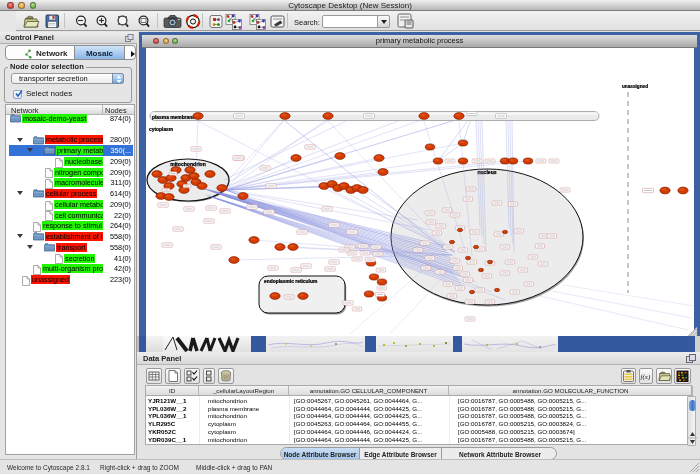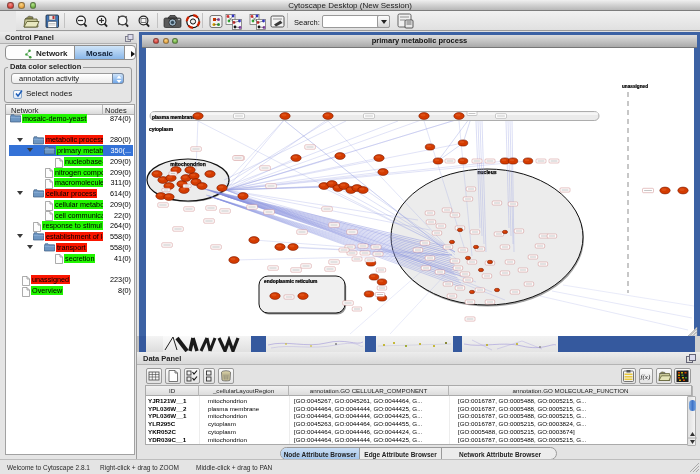--- a/index.html
+++ b/index.html
@@ -7,21 +7,21 @@
 .titlebar{left:0;top:0;width:700px;height:11px;background:linear-gradient(#f0f0f0,#cdcdcd 60%,#b8b8b8);border-bottom:1px solid #7d7d7d}
 .titletext{width:100%;text-align:center;font-size:8px;font-weight:normal;color:#1c1c1c;line-height:11px}
 .toolbar{left:16px;top:11px;width:700px;height:20px;background:linear-gradient(#f2f2f2,#e0e0e0);border-bottom:1px solid #9b9b9b}
 .tsep{position:absolute;top:2px;width:1px;height:15px;background:#c2c2c2}
 .cpanel{left:0;top:32px;width:137px;height:427px;background:#e5e5e5;border-right:1px solid #9e9e9e}
 .cphead{left:0;top:0;width:137px;height:12px;background:linear-gradient(#ededed,#d6d6d6);border-bottom:1px solid #b0b0b0;font-size:7.5px;font-weight:bold;color:#222;padding-left:5px;line-height:12px}
 .dpanel{left:137px;top:352px;width:563px;height:107px;background:#e3e3e3}
 .statusbar{left:0;top:459px;width:700px;height:15px;background:#e4e4e4;border-top:1px solid #bdbdbd;font-size:6.5px;color:#2a2a2a}
 .mainwin{left:139px;top:32px;width:561px;height:311px;background:#3c62a4;box-shadow:1px 1px 2px rgba(0,0,0,.4)}
 .wtitle{left:3px;top:3px;width:555px;height:13px;background:linear-gradient(#dedede,#b9b9b9 70%,#a9a9a9);border-bottom:1px solid #777;}
-.wtitletext{width:100%;text-align:center;font-weight:bold;font-size:7.5px;color:#111;line-height:12px}
+.wtitletext{width:100%;text-align:center;font-weight:normal;font-size:7.5px;color:#111;line-height:12px}
 .canvas{left:7px;top:16px;width:548px;height:288px;background:#fff}
 .light{width:6.5px;height:6.5px;border-radius:50%;position:absolute;top:2px}
 .grp{border:1px solid #9a9a9a;border-radius:3px}
 .treerow{position:absolute;left:0;width:131px;height:10.75px;font-size:7.25px;line-height:9.8px;white-space:nowrap}
 .lbl{position:absolute;padding:0 1px;height:9.2px;line-height:9.2px;color:#000;overflow:hidden;white-space:nowrap}
 .val{position:absolute;right:6px;text-align:right;color:#000}
 .arrow{position:absolute;width:0;height:0;border-left:3.3px solid transparent;border-right:3.3px solid transparent;border-top:4.2px solid #3a3a3a;top:3.2px}
 .dtrow{position:absolute;left:0;width:100%;height:7.7px;font-size:6.2px;line-height:7.7px;white-space:nowrap;overflow:hidden}
 </style></head><body>
 
@@ -154,23 +154,23 @@
         <circle cx="3" cy="7" r="1.6" fill="#55b055"></circle>
         <circle cx="8" cy="10.5" r="1.6" fill="#3a9a3a"></circle>
         <line x1="7" y1="2.5" x2="3" y2="7" stroke="#3a8a3a" stroke-width="0.8"></line>
         <line x1="3" y1="7" x2="8" y2="10.5" stroke="#3a8a3a" stroke-width="0.8"></line>
       </svg>
 <div class="abs" style="left:30px;top:0;width:40px;height:15px;font-size:8px;font-weight:bold;color:#222;line-height:15px">Network</div>
 <div class="abs" style="left:68px;top:0;width:51px;height:15px;font-size:8px;font-weight:bold;color:#13233a;line-height:15px;text-align:center">Mosaic</div>
 <div class="abs" style="left:125px;top:4.5px;width:0;height:0;border-top:3px solid transparent;border-bottom:3px solid transparent;border-left:4.5px solid #111"></div>
 </div>
 <div class="abs grp" style="left:4px;top:35px;width:128px;height:36px"></div>
-<div class="abs" style="left:8px;top:30px;background:#e5e5e5;padding:0 2px;font-size:7.5px;font-weight:bold;color:#222">Data color selection</div>
+<div class="abs" style="left:8px;top:30px;background:#e5e5e5;padding:0 2px;font-size:7.5px;font-weight:bold;color:#222">Node color selection</div>
 <div class="abs" style="left:11px;top:41px;width:113px;height:11px;background:linear-gradient(#fff,#ececec);border:1px solid #9a9a9a;border-radius:3px">
-      <div style="position:absolute;left:7px;top:0;font-size:7.5px;line-height:10px;color:#111">annotation activity</div>
+      <div style="position:absolute;left:7px;top:0;font-size:7.5px;line-height:10px;color:#111">transporter secretion</div>
       <div style="position:absolute;right:-1px;top:-1px;width:12px;height:11px;background:linear-gradient(#cfe4fa,#6fa6e8);border:1px solid #7a8aa0;border-radius:0 3px 3px 0">
         <svg width="10" height="9" style="position:absolute;left:0.5px;top:0.5px">
           <path d="M5 0.5 L7.5 3.5 L2.5 3.5 Z" fill="#fff"></path>
           <path d="M5 8 L2.5 5 L7.5 5 Z" fill="#fff"></path>
         </svg>
       </div>
     </div>
 <div class="abs" style="left:13px;top:58px;width:9px;height:9px;background:linear-gradient(#fff,#dce8f6);border:1px solid #88a8cc;border-radius:2px">
       <svg width="10" height="10" style="position:absolute;left:-0.5px;top:-2px">
         <path d="M2 4.5 L4 7 L8 1.5" fill="none" stroke="#1b5cb8" stroke-width="1.4"></path>
@@ -286,35 +286,35 @@
 <span class="val" style="top:0.8px;color:#000">558(0)</span>
 </div>
 <div class="treerow" style="top:147.75px;padding-left:24px;">
 <svg width="8" height="10" style="position:absolute;left:49px;top:1.5px">
           <path d="M0.5 0.5 L5 0.5 L7.5 3 L7.5 9.5 L0.5 9.5 Z" fill="#fdfdfd" stroke="#888" stroke-width="0.7"></path>
           <path d="M5 0.5 L5 3 L7.5 3" fill="none" stroke="#888" stroke-width="0.7"></path>
         </svg>
 <span class="lbl" style="left:58px;top:0.8px;background:#21f500;max-width:39px">secretion</span>
 <span class="val" style="top:0.8px;color:#000">41(0)</span>
 </div>
+<div class="treerow" style="top:158.5px;">
+<svg width="8" height="10" style="position:absolute;left:27px;top:1.5px">
+          <path d="M0.5 0.5 L5 0.5 L7.5 3 L7.5 9.5 L0.5 9.5 Z" fill="#fdfdfd" stroke="#888" stroke-width="0.7"></path>
+          <path d="M5 0.5 L5 3 L7.5 3" fill="none" stroke="#888" stroke-width="0.7"></path>
+        </svg>
+<span class="lbl" style="left:36px;top:0.8px;background:#21f500;max-width:61px">multi-organism pro</span>
+<span class="val" style="top:0.8px;color:#000">42(0)</span>
+</div>
 <div class="treerow" style="top:169.25px;">
 <svg width="8" height="10" style="position:absolute;left:16px;top:1.5px">
           <path d="M0.5 0.5 L5 0.5 L7.5 3 L7.5 9.5 L0.5 9.5 Z" fill="#fdfdfd" stroke="#888" stroke-width="0.7"></path>
           <path d="M5 0.5 L5 3 L7.5 3" fill="none" stroke="#888" stroke-width="0.7"></path>
         </svg>
 <span class="lbl" style="left:25px;top:0.8px;background:#fb1500;max-width:72px">unassigned</span>
 <span class="val" style="top:0.8px;color:#000">223(0)</span>
-</div>
-<div class="treerow" style="top:180.0px;">
-<svg width="8" height="10" style="position:absolute;left:16px;top:1.5px">
-          <path d="M0.5 0.5 L5 0.5 L7.5 3 L7.5 9.5 L0.5 9.5 Z" fill="#fdfdfd" stroke="#888" stroke-width="0.7"></path>
-          <path d="M5 0.5 L5 3 L7.5 3" fill="none" stroke="#888" stroke-width="0.7"></path>
-        </svg>
-<span class="lbl" style="left:25px;top:0.8px;background:#21f500;max-width:72px">Overview</span>
-<span class="val" style="top:0.8px;color:#000">8(0)</span>
 </div>
 </div>
 </div>
 <div class="abs mainwin">
 <div class="abs wtitle">
       <div class="wtitletext">primary metabolic process</div>
 <div style="position:absolute;left:11px;top:3px;width:6px;height:6px;border-radius:50%;background:radial-gradient(circle at 45% 30%,#f0928c,#d93e34 70%);border:0.5px solid rgba(60,60,60,.55)"></div>
 <div style="position:absolute;left:20.5px;top:3px;width:6px;height:6px;border-radius:50%;background:radial-gradient(circle at 45% 30%,#f7d488,#e9a33c 70%);border:0.5px solid rgba(60,60,60,.55)"></div>
 <div style="position:absolute;left:30px;top:3px;width:6px;height:6px;border-radius:50%;background:radial-gradient(circle at 45% 30%,#b4e38c,#6fb141 70%);border:0.5px solid rgba(60,60,60,.55)"></div>
 </div>

